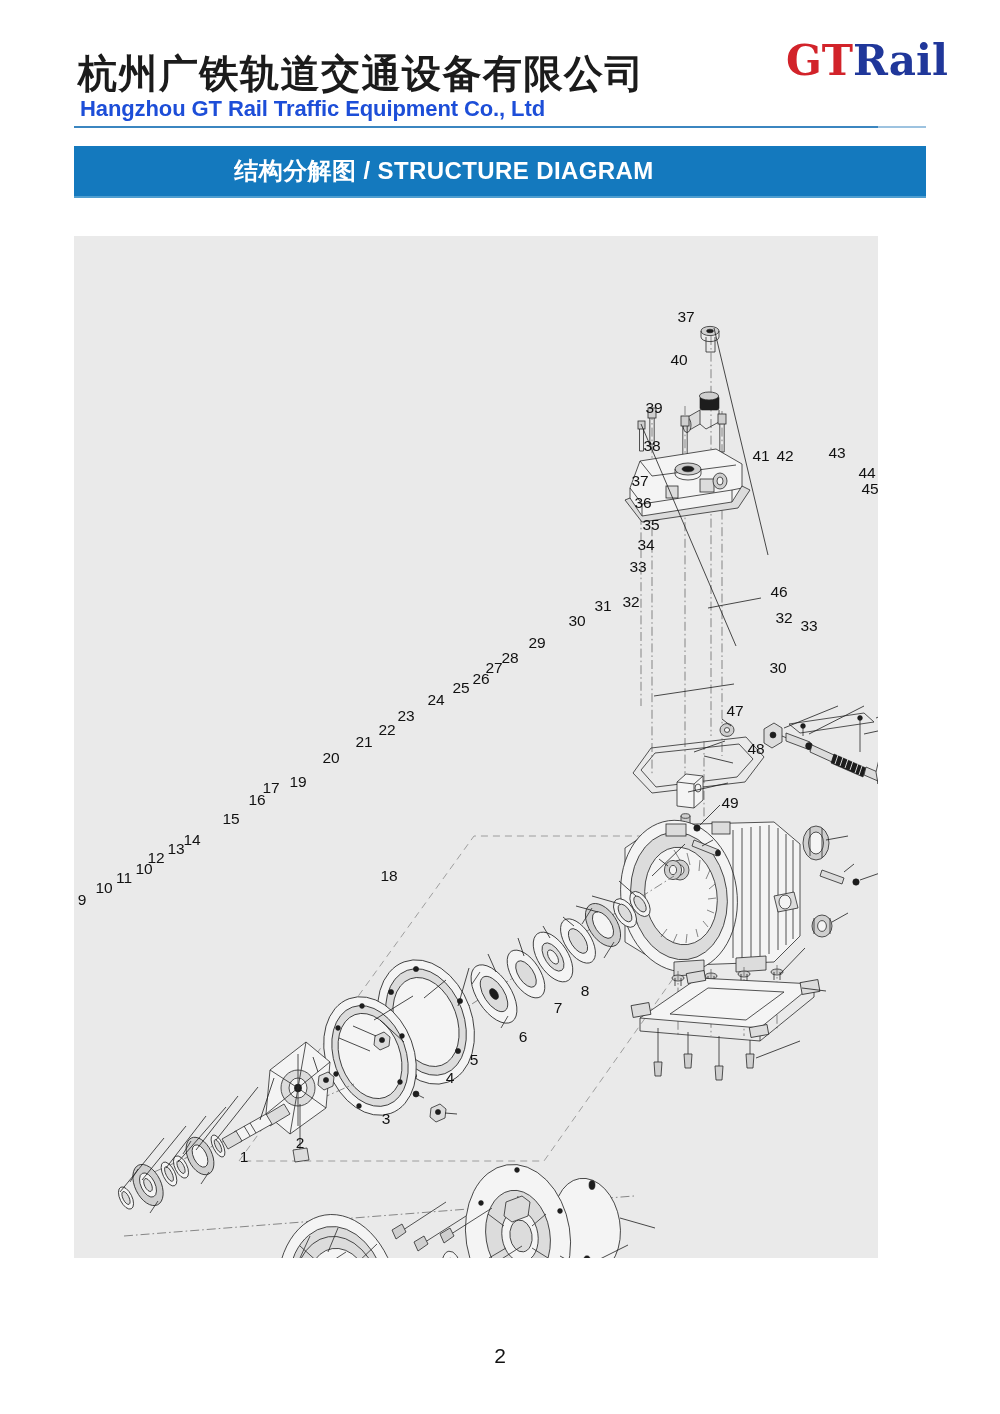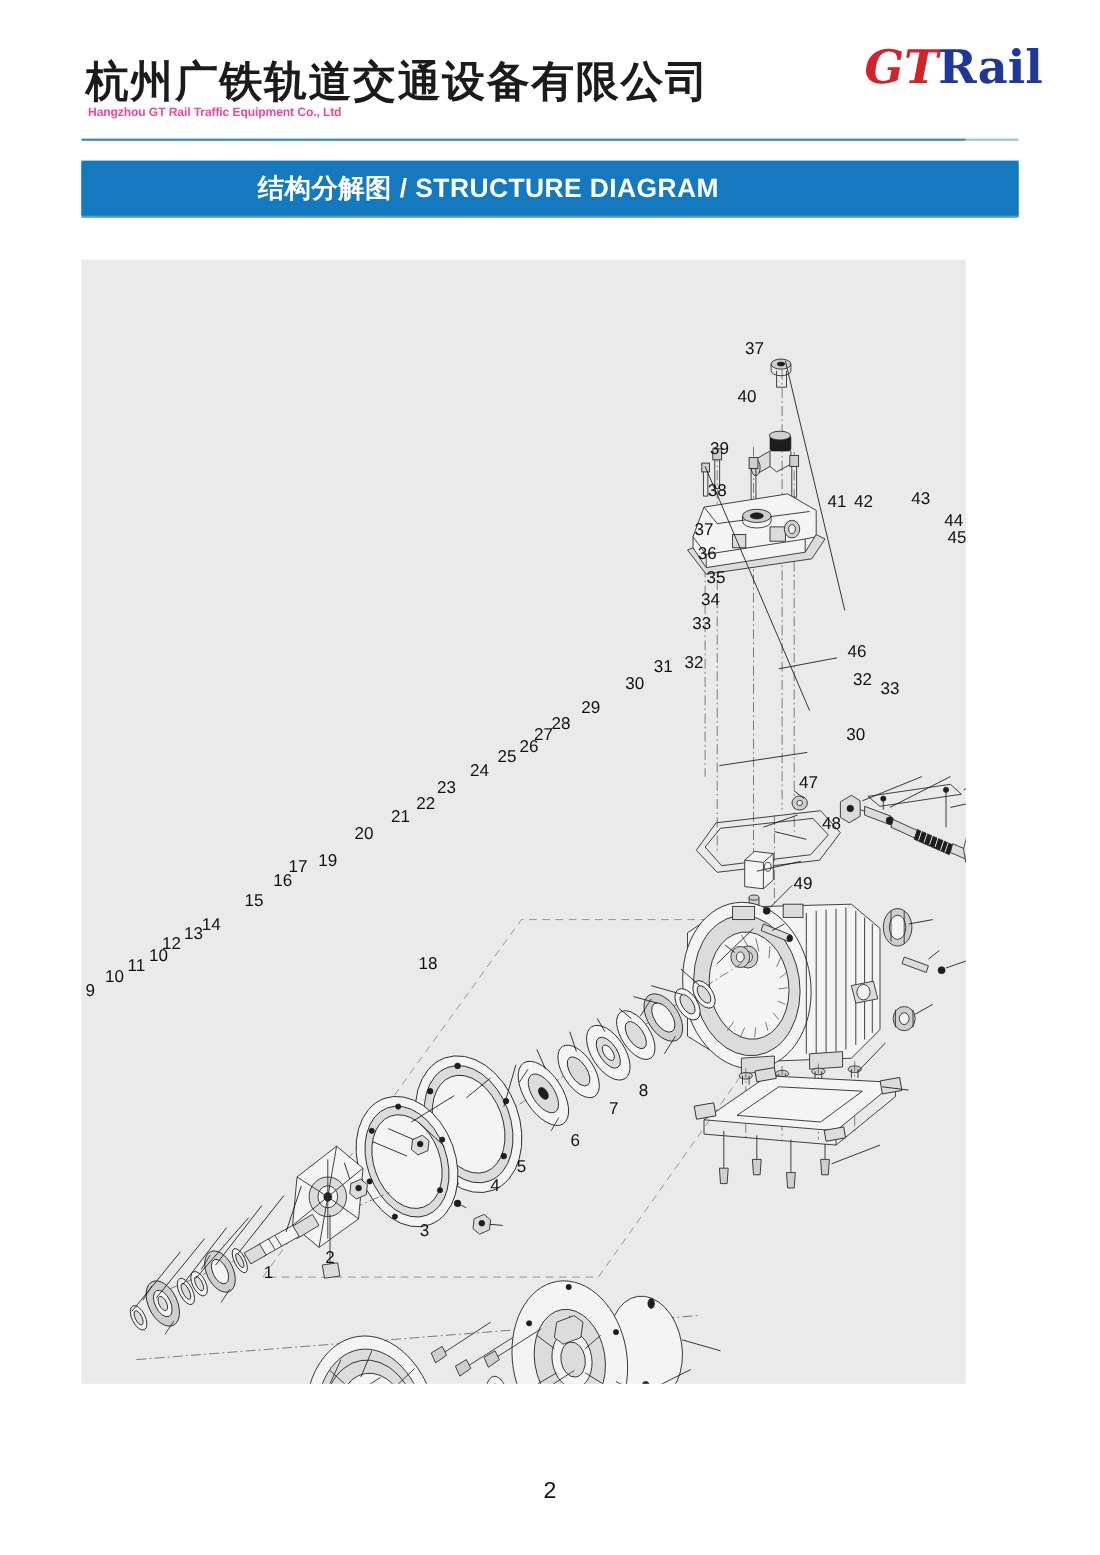--- a/index.html
+++ b/index.html
@@ -16,30 +16,30 @@
   .header{position:absolute;left:0;top:0;width:1000px;height:130px;}
   .company-cn{
     position:absolute;left:78px;top:47px;
     font-family:"DejaVu Serif","Liberation Serif",serif;
     font-size:39px;font-weight:700;color:#1b1b1b;
     letter-spacing:1.5px;white-space:nowrap;
   }
   .company-en{
     position:absolute;left:80px;top:96px;
     font-family:"Liberation Sans",sans-serif;
-    font-size:11px;font-weight:700;color:#ec4899;
+    font-size:22px;font-weight:700;color:#1d4ed8;
     letter-spacing:-0.1px;white-space:nowrap;
   }
   .logo{
     position:absolute;right:52px;top:40px;
     font-family:"DejaVu Serif","Liberation Serif",serif;
     font-size:42px;font-weight:700;white-space:nowrap;
     line-height:1;
   }
-  .logo .gt{color:#d2232a;font-style:italic;}
+  .logo .gt{color:#d2232a;}
   .logo .rail{color:#20379a;}
   .hrule{
     position:absolute;left:74px;top:126px;width:804px;height:2px;
     background:#3b86c0;
   }
   .hrule2{
     position:absolute;left:878px;top:126px;width:48px;height:2px;
     background:#9dc3e0;
   }
 

